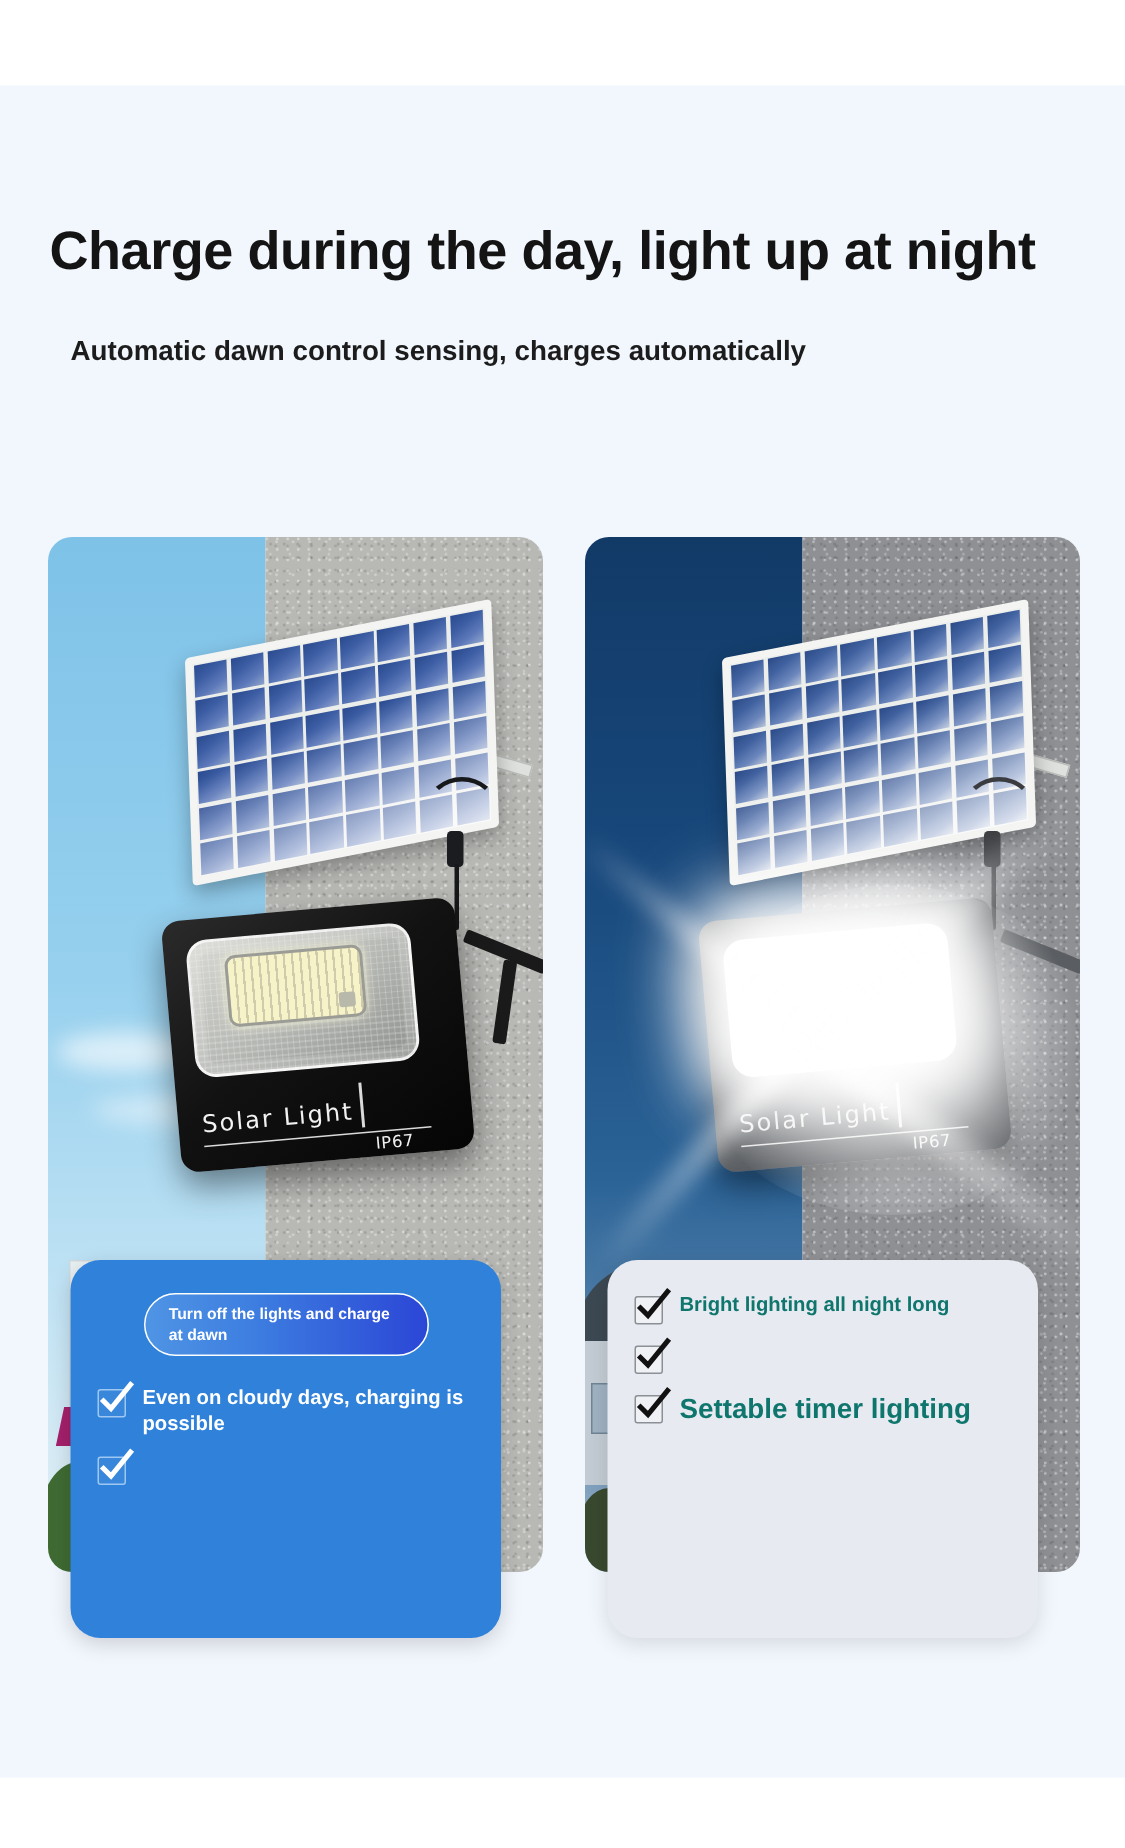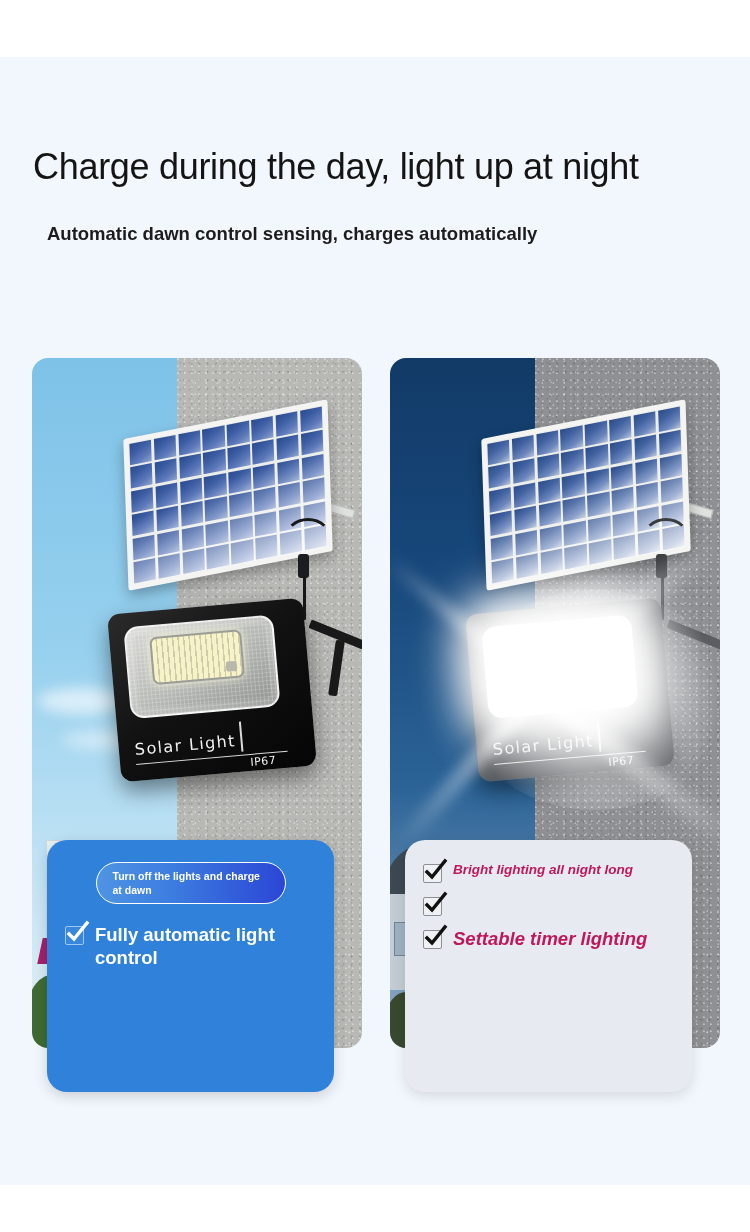--- a/index.html
+++ b/index.html
@@ -14,21 +14,21 @@
 
   
   .bg-band {
     position:absolute; left:0; top:57px; width:750px; height:1128px;
     background:#f2f7fd;
   }
 
   
   .headline {
     position:absolute; left:33px; top:147px; width:690px;
-    font-size:36px; font-weight:normal; color:#141414;
+    font-size:36px; font-weight:bold; color:#141414;
     letter-spacing:-0.3px; line-height:1.12;
     white-space:nowrap;
   }
   .subcopy {
     position:absolute; left:47px; top:220px; width:600px;
     font-size:18.5px; font-weight:bold; color:#1c1c1c;
     line-height:1.52;
   }
   .subcopy .ln { display:block; }
 
@@ -242,21 +242,21 @@
   .feat:last-child { margin-bottom:0; }
 
   .chk { position:relative; width:19px; height:19px; flex:0 0 19px; margin-top:2px; }
   .chk .box { position:absolute; inset:0; border-radius:2px; }
   .chk-blue .box { border:1.6px solid #9ec8f2; background:rgba(255,255,255,.05); }
   .chk-gray .box { border:1.6px solid #8b8f96; background:rgba(255,255,255,.35); }
   .chk svg { position:absolute; left:1px; top:-5px; width:24px; height:24px; overflow:visible; }
 
   .feat-txt { font-weight:bold; line-height:1.22; }
   .card-blue .feat-txt { color:#ffffff; }
-  .card-gray .feat-txt { color:#be185d;font-style:italic; }
+  .card-gray .feat-txt { color:#0f766e; }
   .sz-sm  { font-size:13.5px; }
   .sz-lg  { font-size:18.5px; }
 </style>
 </head>
 <body>
 
 <div class="page">
 
   <div class="bg-band"></div>
 
@@ -461,30 +461,38 @@
     <div class="glow-halo" style="left:70px; top:232px; width:270px; height:220px;"></div>
     <div class="beam" style="left:150px; top:322px; width:230px; height:26px; transform:rotate(-42deg);"></div>
     <div class="beam" style="left:150px; top:322px; width:250px; height:22px; transform:rotate(38deg);"></div>
     <div class="beam" style="left:150px; top:322px; width:210px; height:18px; transform:rotate(132deg);"></div>
     <div class="beam" style="left:150px; top:322px; width:200px; height:16px; transform:rotate(-140deg);"></div>
   </div>
 
   <div class="card card-blue">
     <div class="pill pill-blue">Turn off the lights and charge at dawn</div>
 
-
-
     <div class="feat">
       <span class="chk chk-blue">
         <span class="box"></span>
         <svg viewBox="0 0 24 24">
             <path d="M3 13 L8 18 L21 2" fill="none" stroke="#ffffff" stroke-width="3.4" stroke-linecap="square"></path>
           </svg>
       </span>
-      <span class="feat-txt sz-lg">Fully automatic light control</span>
+      <span class="feat-txt sz-sm">Even on cloudy days, charging is possible</span>
+    </div>
+
+
+    <div class="feat">
+      <span class="chk chk-blue">
+        <span class="box"></span>
+        <svg viewBox="0 0 24 24">
+            <path d="M3 13 L8 18 L21 2" fill="none" stroke="#ffffff" stroke-width="3.4" stroke-linecap="square"></path>
+          </svg>
+      </span>
     </div>
   </div>
 
   <div class="card card-gray">
 
     <div class="feat">
       <span class="chk chk-gray">
         <span class="box"></span>
         <svg viewBox="0 0 24 24">
             <path d="M3 13 L8 18 L21 2" fill="none" stroke="#111111" stroke-width="3.4" stroke-linecap="square"></path>

